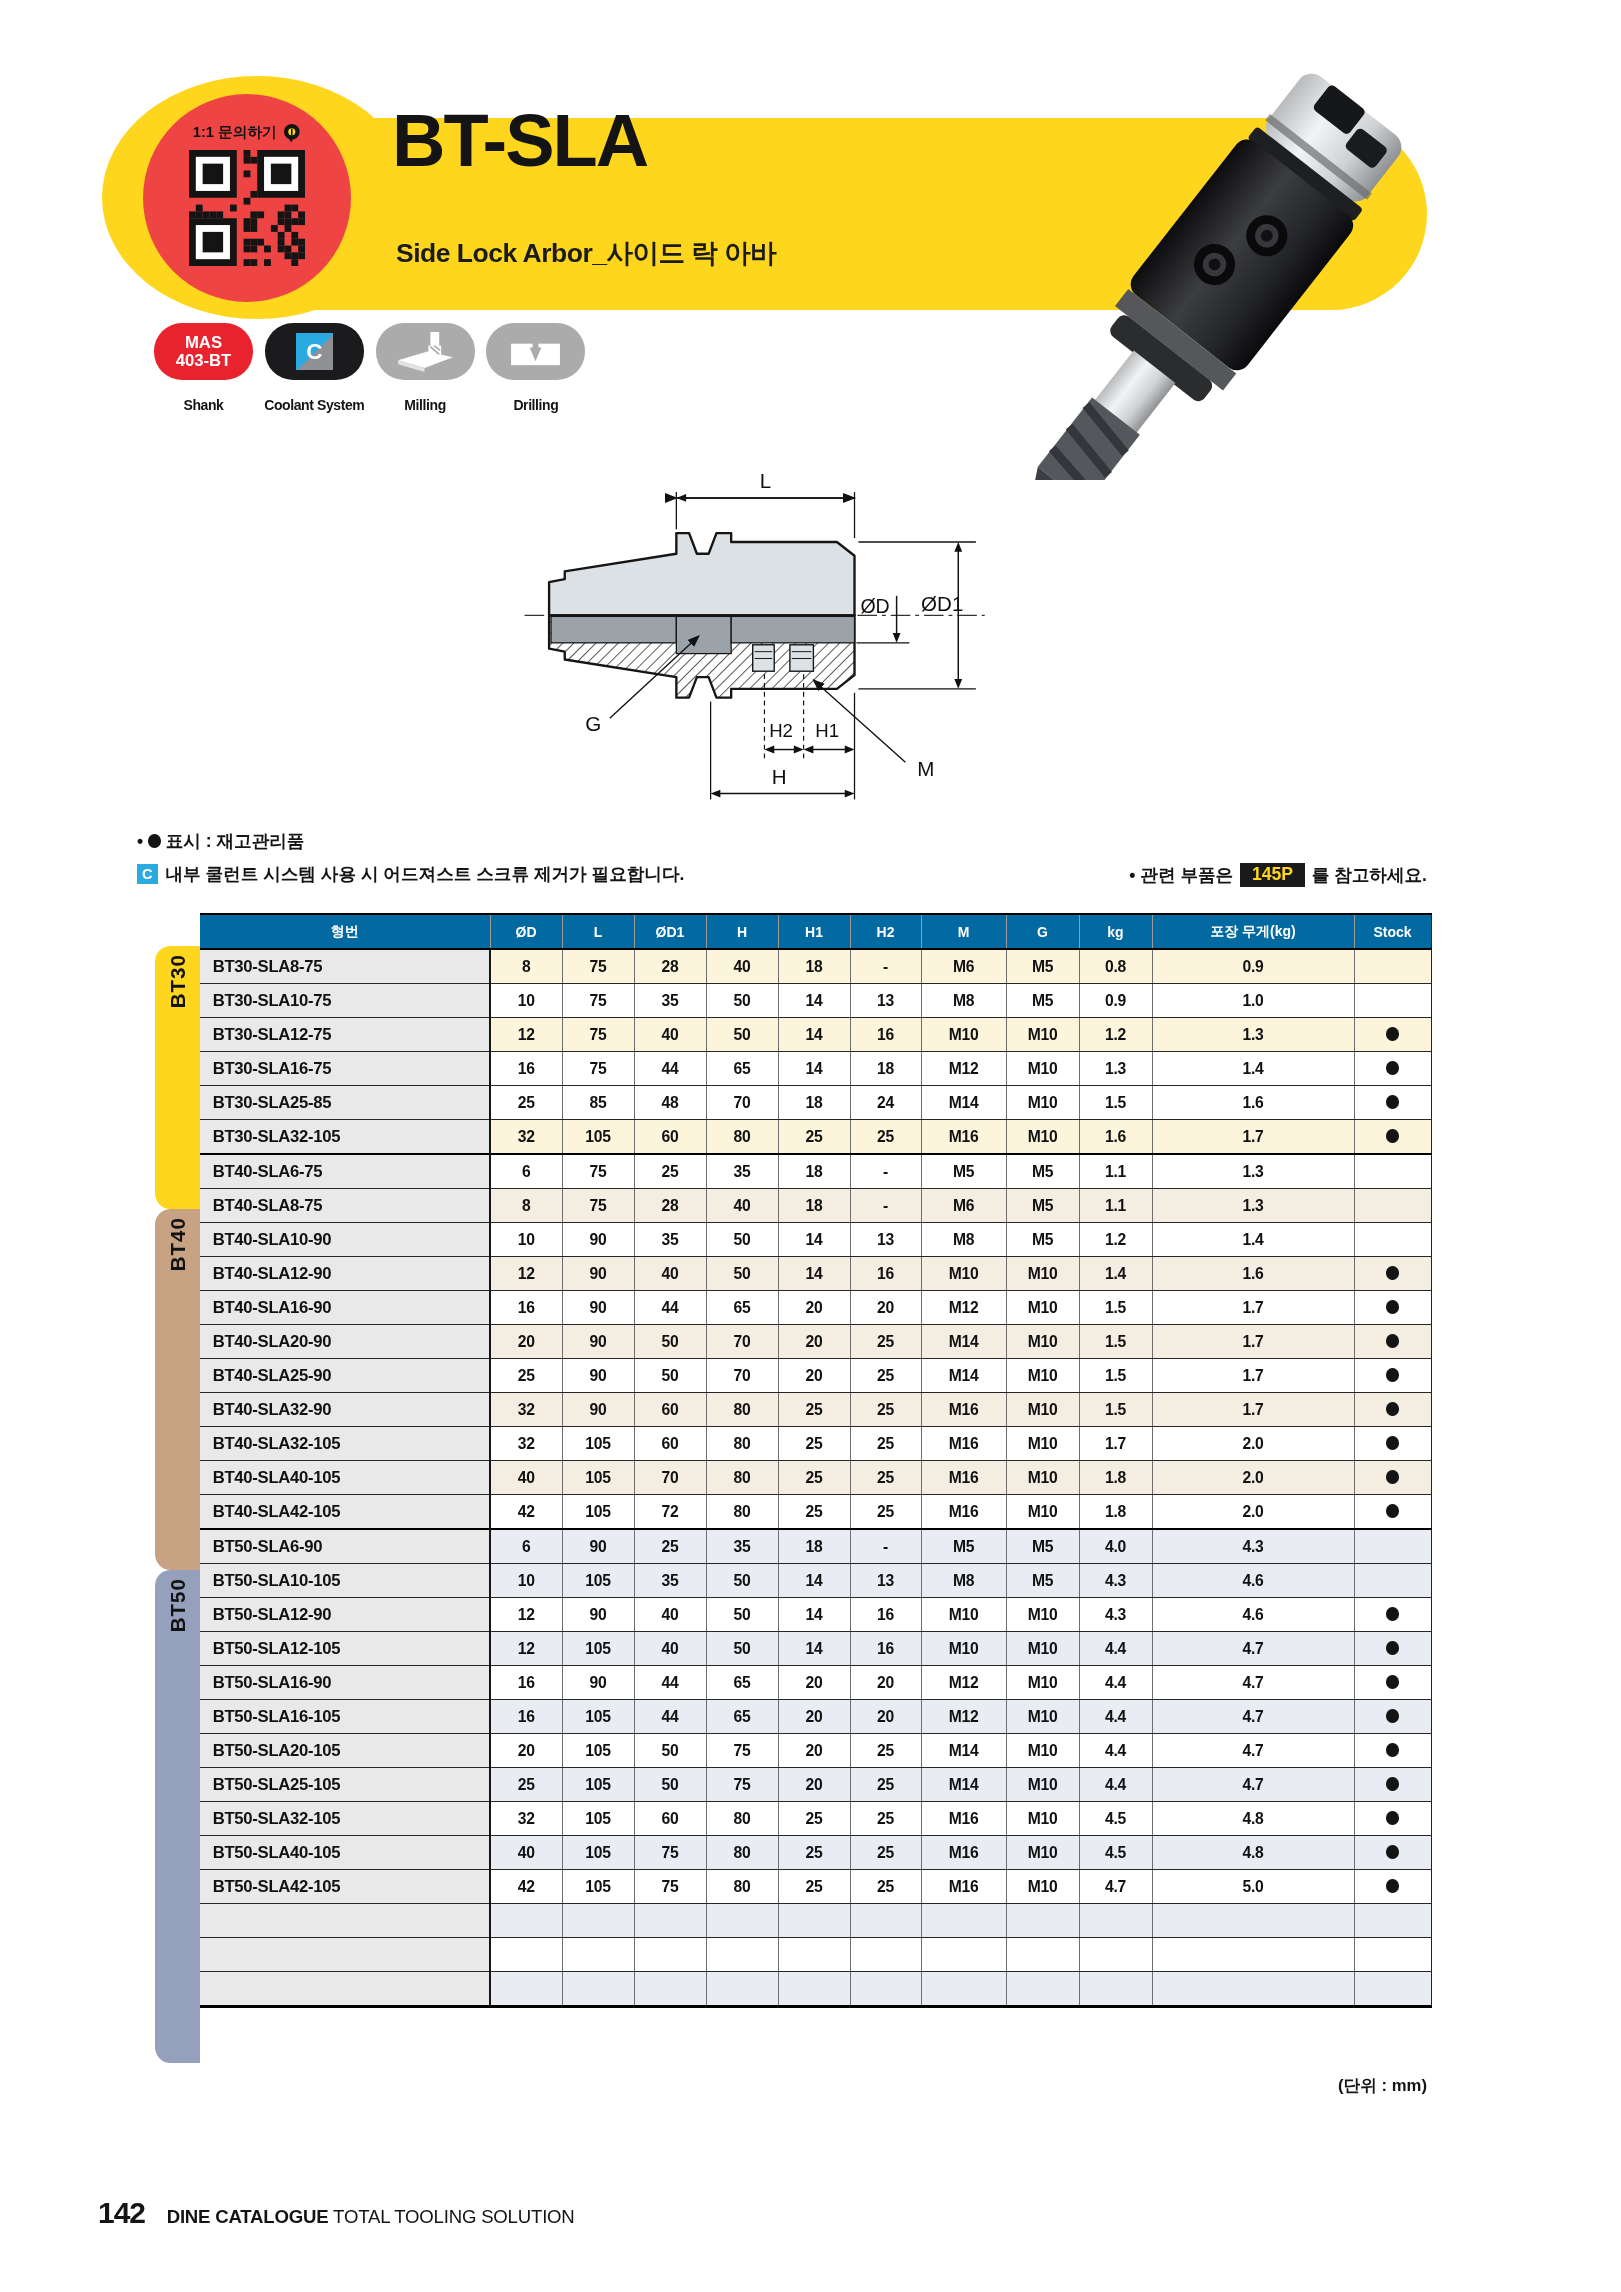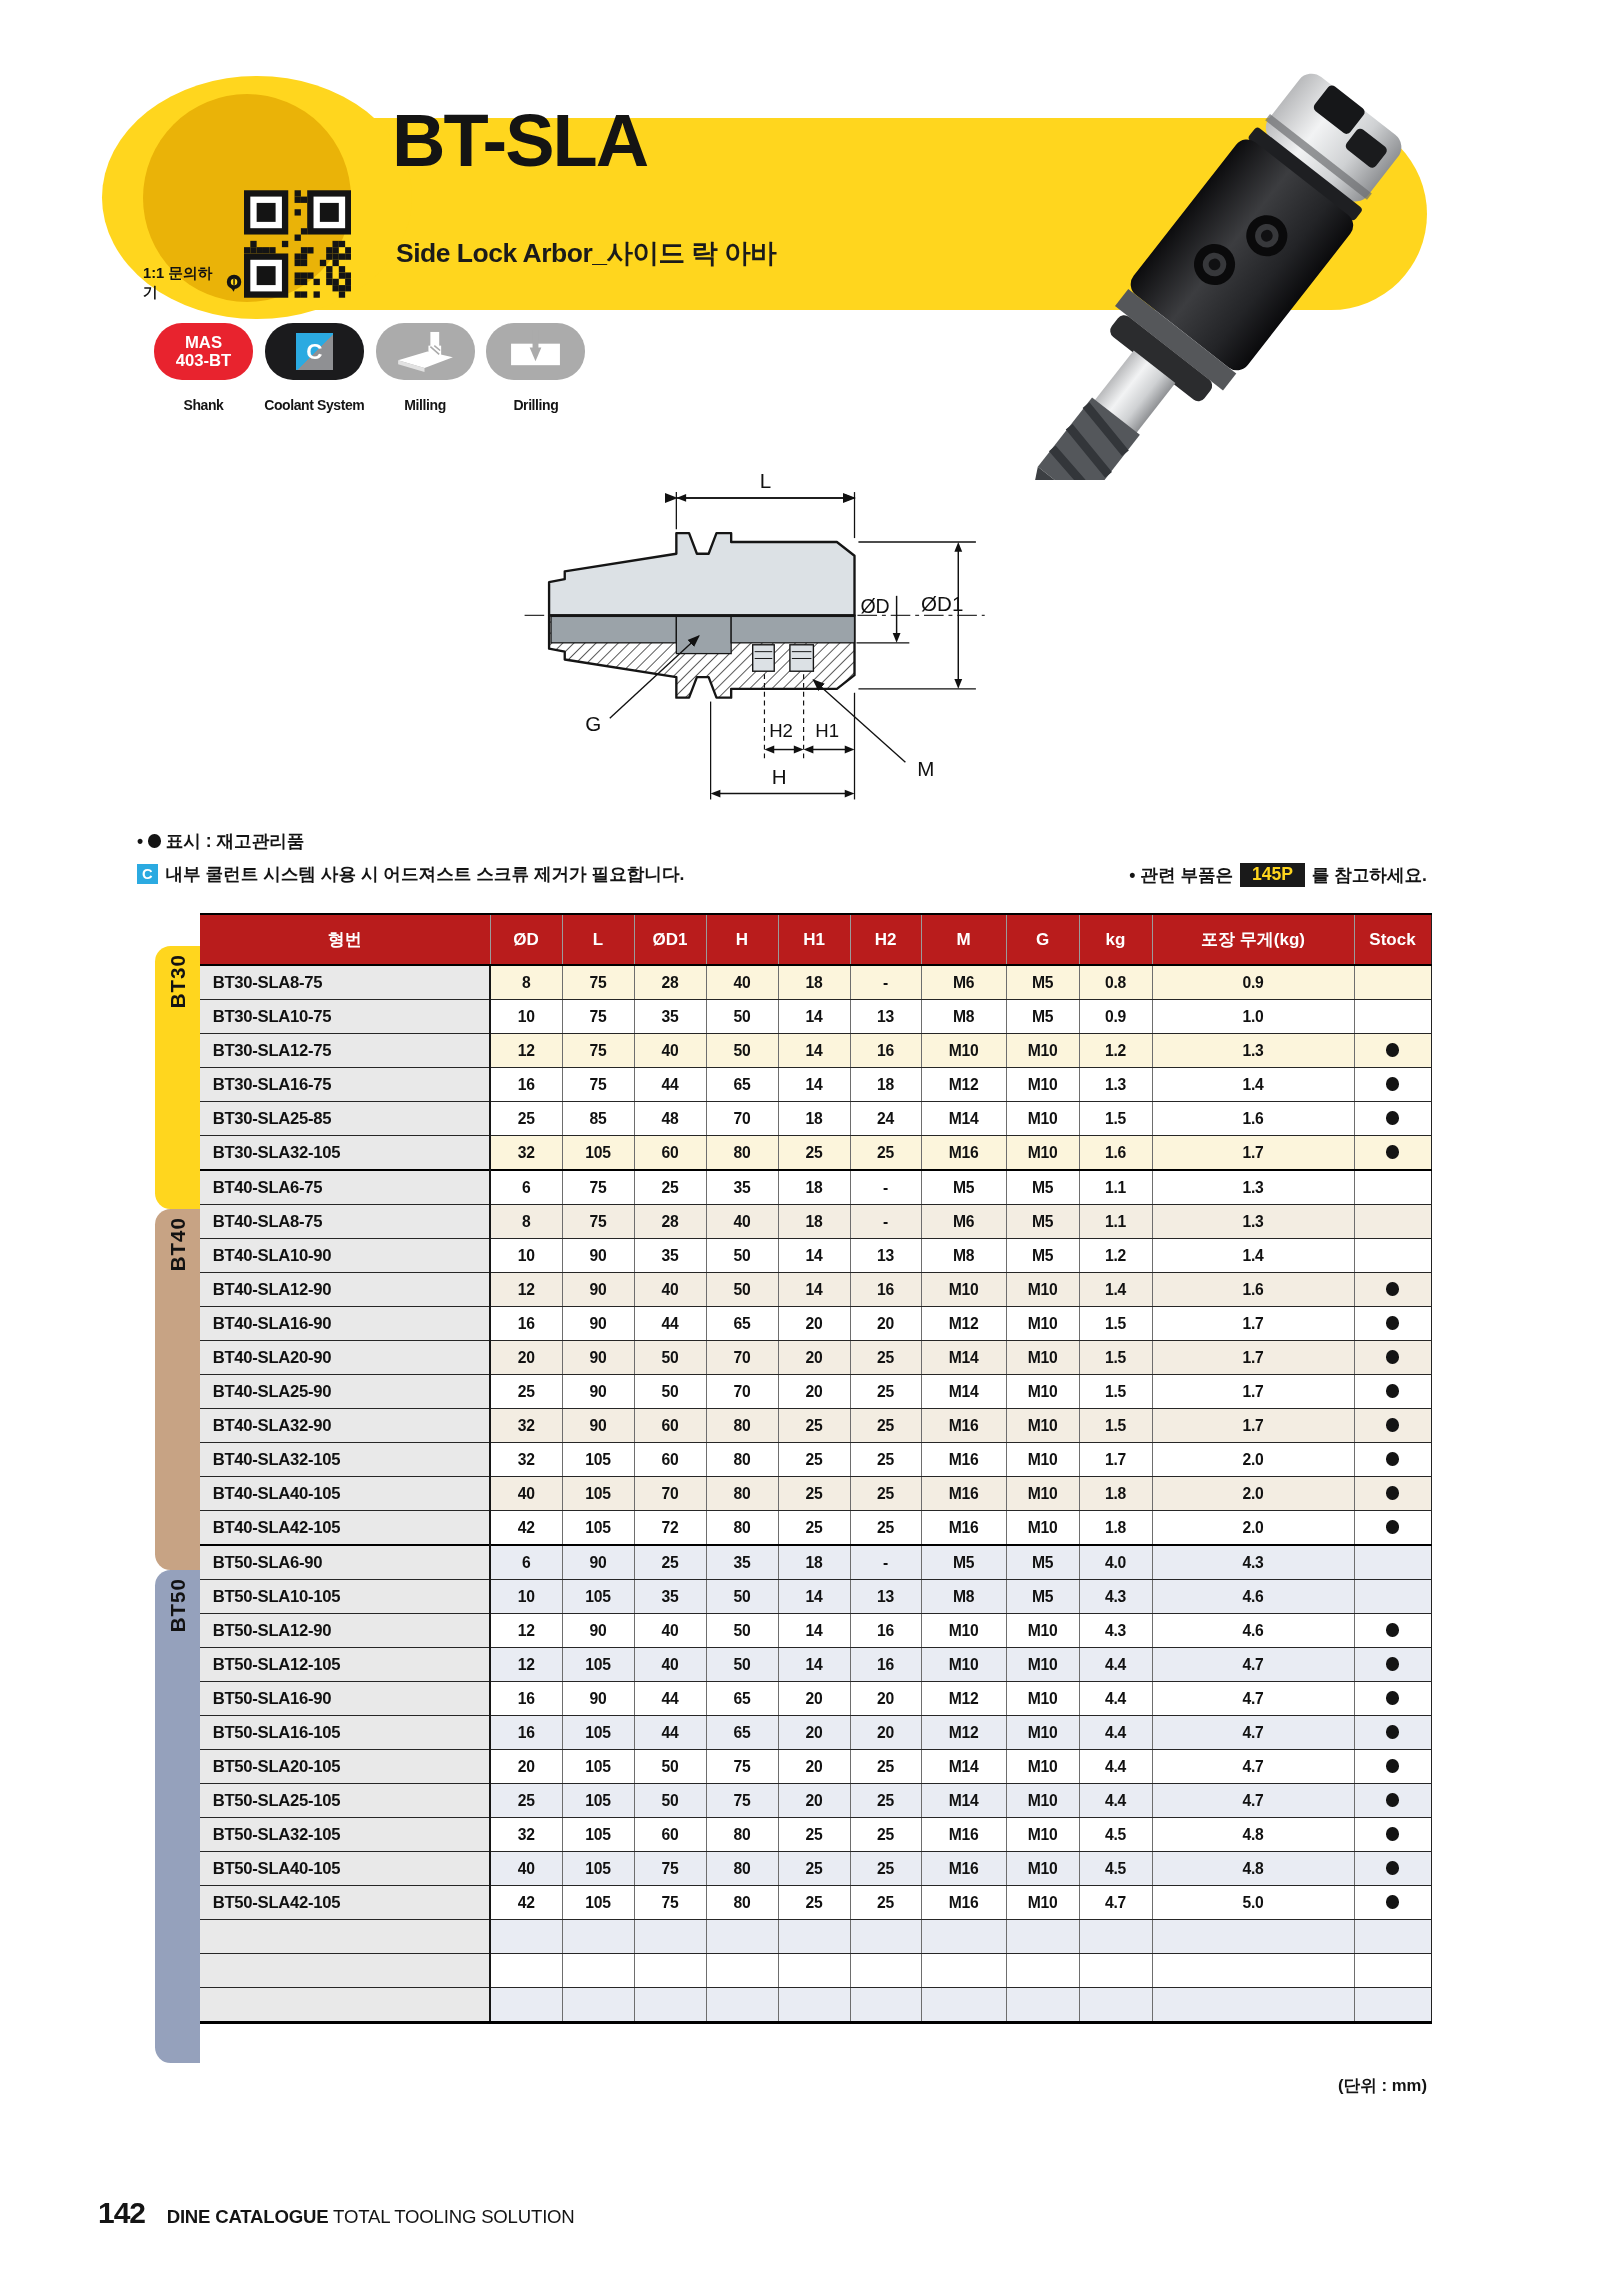--- a/index.html
+++ b/index.html
@@ -2,22 +2,22 @@
 <html><head>
 <meta charset="utf-8">
 <style>
   html,body{margin:0;padding:0;background:#9c9c9c;}
   .page{position:relative;width:1621px;height:2293px;background:#ffffff;overflow:hidden;
         font-family:"Liberation Sans",sans-serif;color:#111;}
   
   .band{position:absolute;left:276px;top:118px;width:1151px;height:192px;background:#FFD61E;
         border-radius:0 96px 96px 0;}
   .ring{position:absolute;left:102px;top:76px;width:310px;height:243px;background:#FFD61E;border-radius:50%;}
-  .qr-circle{position:absolute;left:143px;top:94px;width:208px;height:208px;background:#eab308;border-radius:50%;
-             display:flex;flex-direction:row;align-items:flex-end;}
+  .qr-circle{position:absolute;left:143px;top:94px;width:208px;height:208px;background:#ef4444;border-radius:50%;
+             display:flex;flex-direction:column;align-items:center;}
   .inq{margin-top:29px;display:flex;align-items:center;gap:4.9px;font-size:14.7px;font-weight:800;color:#111;}
   .page-title{position:absolute;left:392px;top:98px;font-size:74px;font-weight:900;letter-spacing:-2px;color:#141414;}
   .page-sub{position:absolute;left:396px;top:235px;font-size:26.5px;font-weight:700;color:#1b1b1b;letter-spacing:-0.5px;}
   .photo{position:absolute;left:1000px;top:59px;}
   
   .pills{position:absolute;left:154px;top:323px;display:flex;gap:11.8px;}
   .pill-box{width:99px;display:flex;flex-direction:column;align-items:center;}
   .pill{width:99px;height:57px;border-radius:28px;display:flex;align-items:center;justify-content:center;}
   .pill.red{background:#E8232E;color:#fff;font-weight:800;font-size:16.7px;line-height:1.02;text-align:center;}
   .pill.black{background:#1b1b1d;}
@@ -35,22 +35,22 @@
               display:flex;align-items:center;gap:6.9px;}
   .pbadge{background:#1a1a1a;color:#FFD61E;font-weight:800;padding:1px 11.8px 2px;display:inline-block;}
   
   .table-zone{position:absolute;left:155px;top:913px;width:1273px;height:1157px;}
   .group-bar{position:absolute;left:0;width:45px;border-radius:15.7px 0 0 15.7px;display:flex;
              flex-direction:column;align-items:center;}
   .group-bar span{margin-top:7.8px;writing-mode:vertical-rl;transform:rotate(180deg);
                   font-weight:800;font-size:20.6px;letter-spacing:1px;color:#121212;}
   table.spec{position:absolute;left:45px;top:0;width:1228px;border-collapse:collapse;table-layout:fixed;
              border-bottom:3.9px solid #000;}
-  table.spec th{background:#b91c1c;color:#fff;font-size:17px;font-weight:700;height:33px;
-                border-right:1px solid #9b9b9b;border-top:2px solid #000;border-bottom:2px solid #000;padding:8px;}
+  table.spec th{background:#0369a1;color:#fff;font-size:14px;font-weight:700;height:33px;
+                border-right:1px solid #9b9b9b;border-top:2px solid #000;border-bottom:2px solid #000;padding:0;}
   table.spec th:last-child{border-right:1px solid #222;}
   table.spec td{height:33px;padding:0;text-align:center;font-size:15.7px;font-weight:700;color:#111;
                 border-right:1px solid #6e6e6e;border-bottom:1px solid #262626;letter-spacing:-0.3px;background:#fff;}
   table.spec td:last-child{border-right:1px solid #222;}
   table.spec td.name{text-align:left;padding-left:12.7px;background:#e9e9e9;border-right:2px solid #161616;
                      font-size:16.7px;white-space:nowrap;}
   table.spec tr.tint td{background:var(--tint);}
   table.spec tr.tint td.name{background:#e9e9e9;}
   table.spec tr.group-start td{border-top:2.9px solid #000;}
   .unit-note{position:absolute;right:194px;top:2074px;font-size:16.7px;font-weight:700;color:#141414;}

